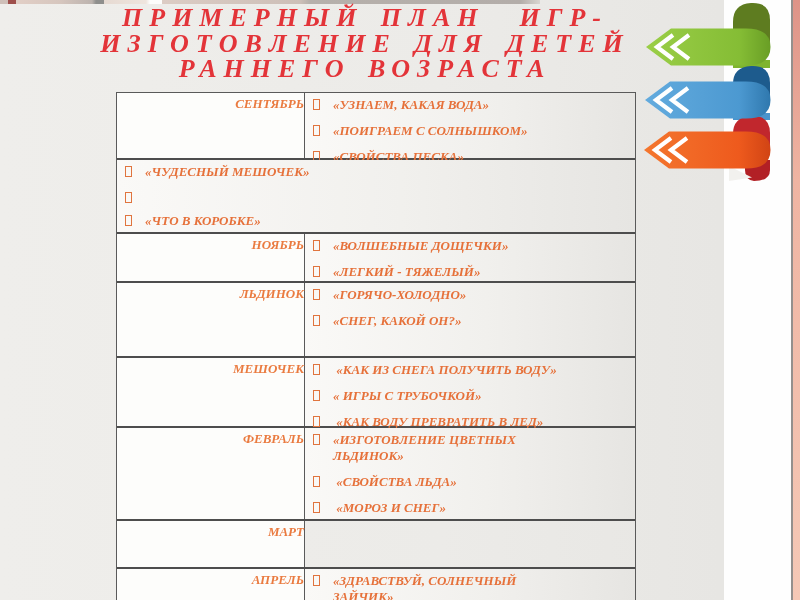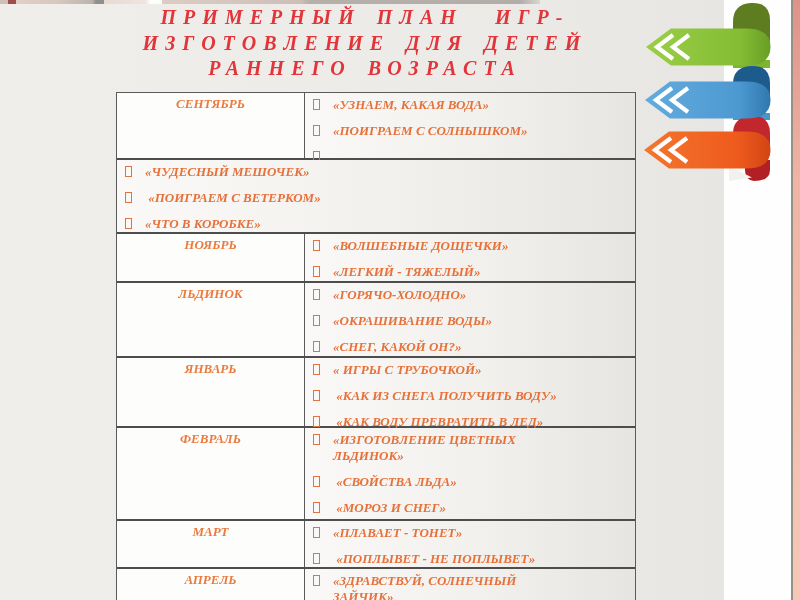--- a/index.html
+++ b/index.html
@@ -15,33 +15,33 @@
       #bcb3ae 92px,#8f8f8d 96px,#8f8f8d 104px,#e6dad2 104px,#efe5de 146px,
       #fdfdfc 150px,#fdfdfc 162px,#dcccc4 162px,#cdbfb8 300px,#b6b0ab 310px,
       #b3ada9 520px,#d9d5d0 540px);
   }
   .white-panel{position:absolute;left:724px;top:0;width:68px;height:600px;background:#FEFEFE;}
   .edge-gray{position:absolute;left:791px;top:0;width:2px;height:600px;background:#949male08;background:#94908d;}
   .edge-pink{position:absolute;left:793px;top:0;width:7px;height:600px;
     background:linear-gradient(to bottom,#DE9387 0%,#EFB4A2 30%,#F5C8B6 100%);}
   .title{
     position:absolute;left:100px;top:5px;width:530px;text-align:center;
-    font-weight:bold;font-style:italic;font-size:20px;line-height:25.5px;
+    font-weight:bold;font-style:italic;font-size:26px;line-height:25.5px;
     letter-spacing:7px;word-spacing:4px;color:#E33439;
   }
   .ptable{
     position:absolute;left:116px;top:92px;width:518px;
     border:1px solid #5a5a5a;border-bottom:none;
     color:#E6713A;font-weight:bold;font-style:italic;font-size:13px;
   }
   .prow{display:flex;border-bottom:2px solid #4d4d4d;}
   .prow:last-child{border-bottom:none;}
   .month-cell{
     width:187px;flex:0 0 187px;border-right:1px solid #5a5a5a;
-    background:#FDFDFB;text-align:center;padding-top:3px;color:#EA7B40;
+    background:#FDFDFB;text-align:right;padding-top:3px;color:#EA7B40;
   }
   .items-cell{
     flex:1;padding:4px 4px 8px 7px;
     background:linear-gradient(to right,#FAF9F7 0%,#F1F0ED 55%,#E6E5E2 100%);
   }
   .item{display:flex;align-items:flex-start;margin-bottom:10px;line-height:16px;}
   .bullet{
     flex:0 0 auto;width:5px;height:9px;margin:2px 13px 0 1px;
     border:1px solid #E0743E;background:transparent;
   }
@@ -73,33 +73,33 @@
         <div class="item">
             <span class="bullet"></span>
             <span>«УЗНАЕМ, КАКАЯ ВОДА»</span>
           </div>
         <div class="item">
             <span class="bullet"></span>
             <span>«ПОИГРАЕМ С СОЛНЫШКОМ»</span>
           </div>
         <div class="item">
             <span class="bullet"></span>
+            <span>«СВОЙСТВА ПЕСКА»</span>
           </div>
       </div>
     </div>
 
     <div class="prow r2">
       <div class="items-cell">
         <div class="item">
             <span class="bullet"></span>
             <span>«ЧУДЕСНЫЙ МЕШОЧЕК»</span>
           </div>
         <div class="item">
             <span class="bullet"></span>
-            <span>&nbsp;«ПОИГРАЕМ С ВЕТЕРКОМ»</span>
           </div>
         <div class="item">
             <span class="bullet"></span>
             <span>«ЧТО В КОРОБКЕ»</span>
           </div>
       </div>
     </div>
 
     <div class="prow r3">
       <div class="month-cell">НОЯБРЬ</div>
@@ -117,39 +117,35 @@
 
     <div class="prow r4">
       <div class="month-cell">ЛЬДИНОК</div>
       <div class="items-cell">
         <div class="item">
             <span class="bullet"></span>
             <span>«ГОРЯЧО-ХОЛОДНО»</span>
           </div>
         <div class="item">
             <span class="bullet"></span>
-            <span>«ОКРАШИВАНИЕ ВОДЫ»</span>
-          </div>
-        <div class="item">
-            <span class="bullet"></span>
             <span>«СНЕГ, КАКОЙ ОН?»</span>
           </div>
       </div>
     </div>
 
     <div class="prow r5">
-      <div class="month-cell">ЯНВАРЬ</div>
-      <div class="items-cell">
+      <div class="month-cell">МЕШОЧЕК</div>
+      <div class="items-cell">
+        <div class="item">
+            <span class="bullet"></span>
+            <span>&nbsp;«КАК ИЗ СНЕГА ПОЛУЧИТЬ ВОДУ»</span>
+          </div>
         <div class="item">
             <span class="bullet"></span>
             <span>« ИГРЫ С ТРУБОЧКОЙ»</span>
-          </div>
-        <div class="item">
-            <span class="bullet"></span>
-            <span>&nbsp;«КАК ИЗ СНЕГА ПОЛУЧИТЬ ВОДУ»</span>
           </div>
         <div class="item">
             <span class="bullet"></span>
             <span>&nbsp;«КАК ВОДУ ПРЕВРАТИТЬ В ЛЕД»</span>
           </div>
       </div>
     </div>
 
     <div class="prow r6">
       <div class="month-cell">ФЕВРАЛЬ</div>
@@ -164,30 +160,20 @@
           </div>
         <div class="item">
             <span class="bullet"></span>
             <span>&nbsp;«МОРОЗ И СНЕГ»</span>
           </div>
       </div>
     </div>
 
     <div class="prow r7">
       <div class="month-cell">МАРТ</div>
-      <div class="items-cell">
-        <div class="item">
-            <span class="bullet"></span>
-            <span>«ПЛАВАЕТ - ТОНЕТ»</span>
-          </div>
-        <div class="item">
-            <span class="bullet"></span>
-            <span>&nbsp;«ПОПЛЫВЕТ - НЕ ПОПЛЫВЕТ»</span>
-          </div>
-      </div>
     </div>
 
     <div class="prow r8">
       <div class="month-cell">АПРЕЛЬ</div>
       <div class="items-cell">
         <div class="item">
             <span class="bullet"></span>
             <span style="max-width:230px">«ЗДРАВСТВУЙ, СОЛНЕЧНЫЙ ЗАЙЧИК»</span>
           </div>
       </div>

